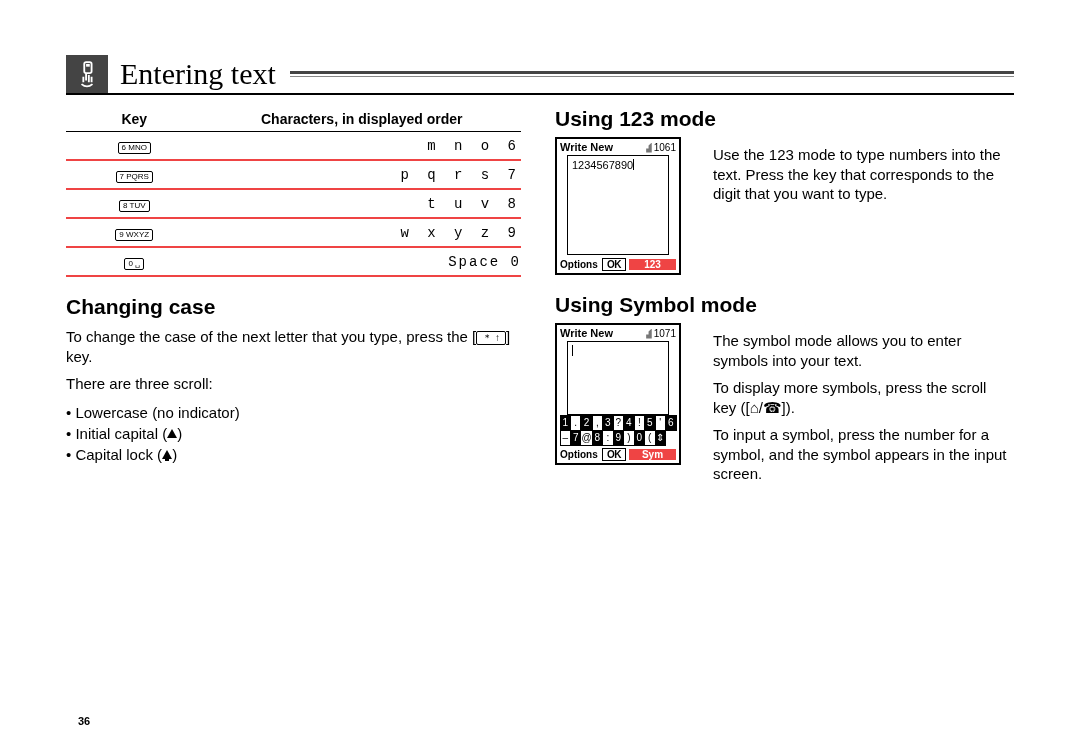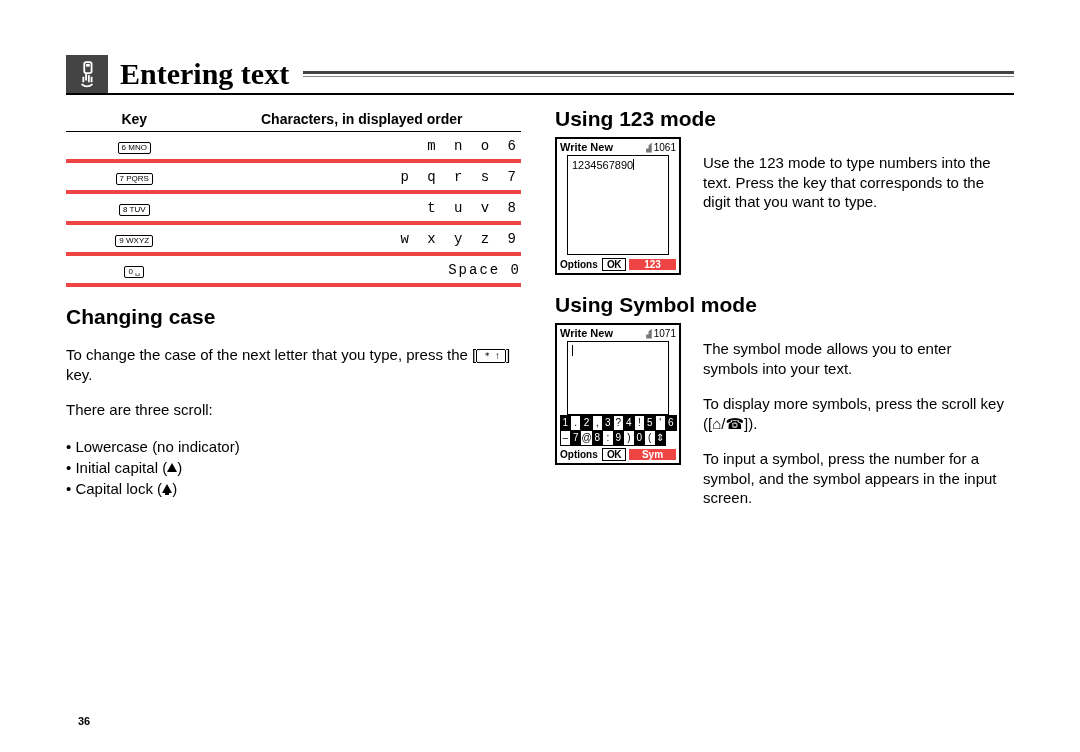--- a/index.html
+++ b/index.html
@@ -29,21 +29,21 @@
     width: 42px;
     height: 38px;
     background: #444;
     display: flex;
     align-items: center;
     justify-content: center;
   }
   .hdr-box svg { width: 22px; height: 28px; }
   .hdr-title {
     font-family: Georgia, 'Times New Roman', serif;
-    font-weight: bold;
+    font-weight: normal;
     font-size: 30px;
     padding-left: 12px;
   }
   .hdr-rule {
     flex: 1;
     margin-left: 14px;
     display: flex;
     flex-direction: column;
     gap: 2px;
   }
@@ -55,38 +55,38 @@
     display: flex;
     margin-top: 12px;
     gap: 34px;
   }
   .col { width: 455px; }
   h2 {
     font-size: 21px;
     font-weight: 800;
     margin: 18px 0 6px 0;
   }
-  p { font-size: 15px; margin: 16px 0; line-height: 1.3; }
+  p { font-size: 15px; margin: 8px 0; line-height: 1.3; }
 
   
   table.keytab {
     width: 100%;
     border-collapse: collapse;
     font-size: 14px;
   }
   table.keytab th {
     font-weight: bold;
     text-align: center;
     padding: 4px 0;
     border-bottom: 1px solid #000;
   }
   table.keytab th:first-child { width: 30%; }
   table.keytab td {
     padding: 5px 0;
-    border-bottom: 4px solid #ef4444;
+    border-bottom: 2px solid #ef4444;
     text-align: center;
     vertical-align: middle;
     margin-top: 16px;
   }
   table.keytab td:nth-child(2){
     font-family: 'Courier New', monospace;
     letter-spacing: 5px;
     text-align: right;
     padding-left: 90px;
   }
@@ -114,21 +114,21 @@
     margin: 4px 0 0 0;
     padding-left: 0;
     list-style: none;
   }
   ul.cases li { font-size: 15px; padding: 2px 0; }
   ul.cases li::before { content: "•  "; }
 
   
   .side {
     display: flex;
-    gap: 22px;
+    gap: 32px;
     align-items: flex-start;
   }
   .side .text { flex: 1; }
   .screen {
     border: 2px solid #000;
     width: 122px;
     font-size: 11px;
     background: #fff;
     flex-shrink: 0;
     padding-bottom:2px;

